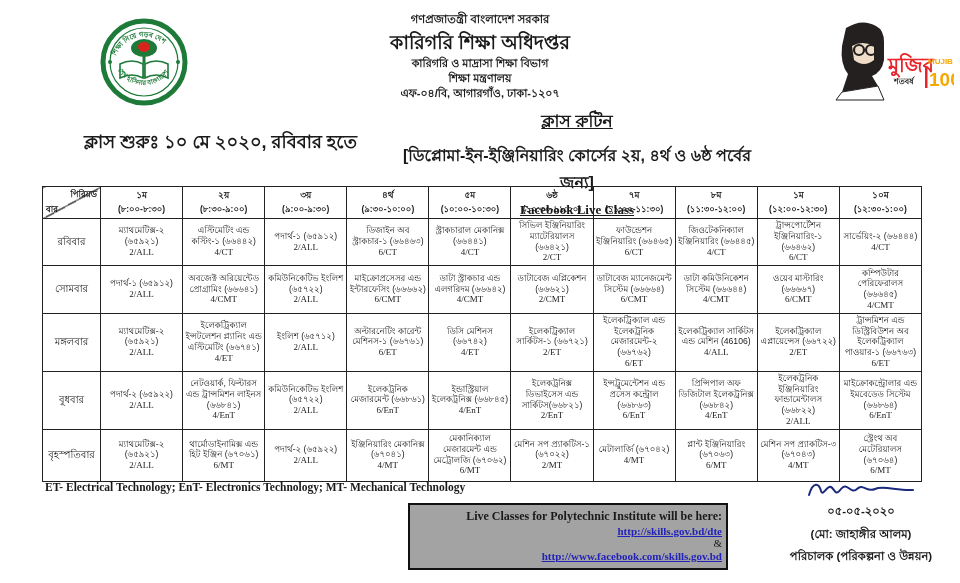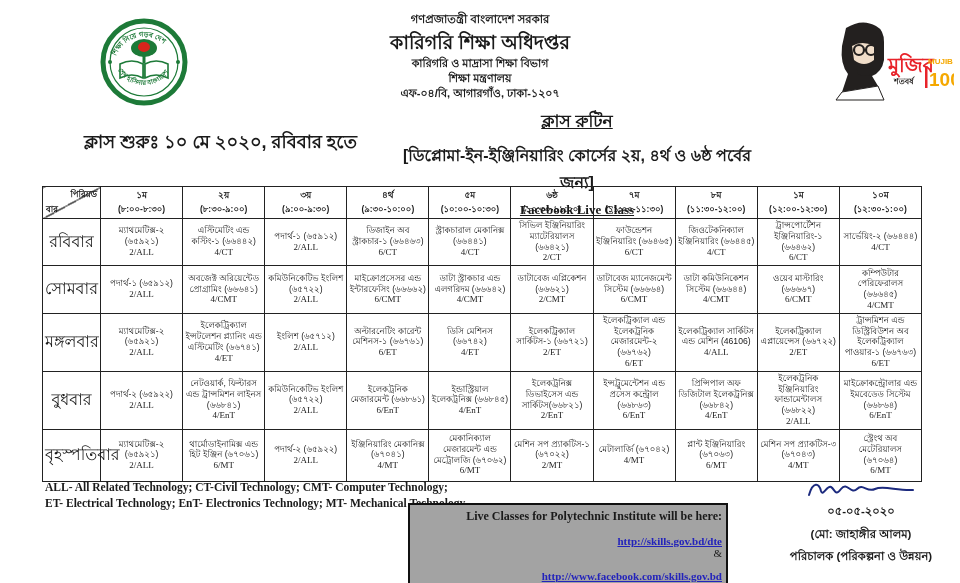--- a/index.html
+++ b/index.html
@@ -29,36 +29,36 @@
   .routine th, .routine td { border:1px solid #222; text-align:center; vertical-align:middle;
                   padding:1px 2px; }
   .routine col.daycol { width:58px; }
   .routine thead tr { height:32px; }
   .corner { position:relative; padding:0; height:32px;
             background:linear-gradient(to bottom right, transparent calc(50% - 0.6px), #222 calc(50% - 0.6px), #222 calc(50% + 0.6px), transparent calc(50% + 0.6px)); }
   .corner .c-top { position:absolute; top:1px; right:3px; font-size:8.5px; }
   .corner .c-bot { position:absolute; bottom:1px; left:3px; font-size:8.5px; }
   .p-l { font-size:9px; }
   .p-t { font-size:8.5px; }
-  .routine td.day { font-size:16px; }
+  .routine td.day { font-size:10px; }
   .subj { font-size:8.6px; line-height:1.25; }
   .tech { font-size:9px; line-height:1.3; font-family:"Liberation Serif", serif; }
   .routine tbody tr:nth-child(1){ height:47px; }
   .routine tbody tr:nth-child(2){ height:48px; }
   .routine tbody tr:nth-child(3){ height:53px; }
   .routine tbody tr:nth-child(4){ height:58px; }
   .routine tbody tr:nth-child(5){ height:52px; }
   
   .legend { position:absolute; top:480px; left:45px; font-family:"Liberation Serif", serif;
             font-size:11.5px; font-weight:600; line-height:1.35; }
   .live-box { position:absolute; top:503px; left:408px; width:320px; border:2px solid #111;
               text-align:right; padding:4px 4px 6px; background:#a3a3a3; }
   .live-title { font-family:"Liberation Serif", serif; font-size:12px; font-weight:bold; }
   .live-link { display:block; font-family:"Liberation Serif", serif; font-size:11px; font-weight:600;
-               color:#2323bb; text-decoration:underline; margin-top:11px; }
+               color:#2323bb; text-decoration:underline; margin-top:1px; }
   .live-amp { font-family:"Liberation Serif", serif; font-size:11px; }
   .sig-block { position:absolute; top:477px; left:768px; width:186px; text-align:center; }
   .sig-svg { display:block; margin:0 auto; }
   .sig-date { font-size:11.5px; font-weight:bold; margin-top:0px; }
   .sig-name { font-size:11.5px; font-weight:600; margin-top:4px; }
   .sig-title { font-size:11.5px; font-weight:600; margin-top:3px; }
 </style>
 </head>
 <body>
 
@@ -385,21 +385,20 @@
           </td>
           <td>
             <div class="subj">স্ট্রেংথ অব মেটেরিয়ালস (৬৭০৬৪)</div>
             <div class="tech">6/MT</div>
           </td>
         </tr>
       </tbody>
   </table>
 
   <div class="legend">
-    <div>ALL- All Related Technology; CT-Civil Technology; CMT- Computer Technology;</div>
     <div>ET- Electrical Technology; EnT- Electronics Technology; MT- Mechanical Technology</div>
   </div>
 
   <div class="live-box">
     <div class="live-title">Live Classes for Polytechnic Institute will be here:</div>
     <a class="live-link" href="#">http://skills.gov.bd/dte</a>
     <div class="live-amp">&amp;</div>
     <a class="live-link" href="#">http://www.facebook.com/skills.gov.bd</a>
   </div>
 

